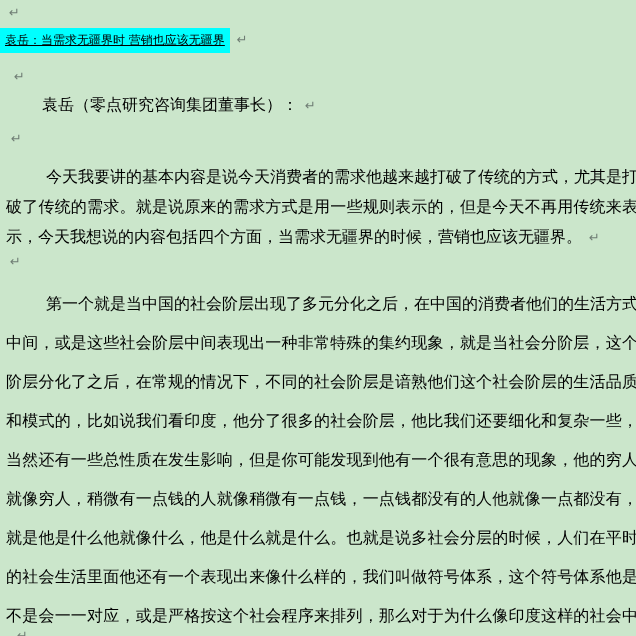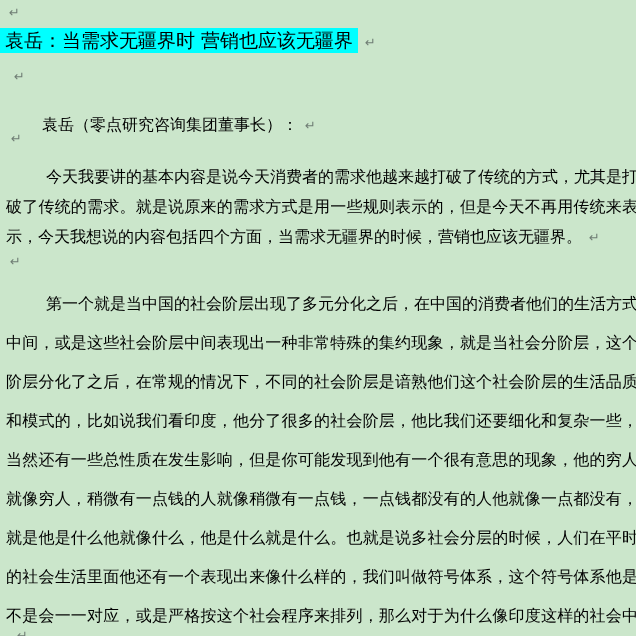--- a/index.html
+++ b/index.html
@@ -40,33 +40,33 @@
 
   .title-line {
     position: absolute;
     top: 28px;
     left: 0;
     white-space: nowrap;
   }
   .hl {
     display: inline-block;
     background: var(--hl);
-    font-size: 19px;
+    font-size: 12px;
     line-height: 25px;
     padding: 0 5px;
+    text-decoration: underline;
   }
   .byline {
     position: absolute;
     top: 96px;
     left: 2px;
     font-size: 16px;
     line-height: 18px;
     text-indent: 40px;
     white-space: nowrap;
-    margin-top: 20px;
   }
   .para {
     position: absolute;
     left: 2px;
     width: 632px;
     margin: 4px;
     font-size: 16px;
     text-align: justify;
     text-indent: 40px;
     letter-spacing: 0;

